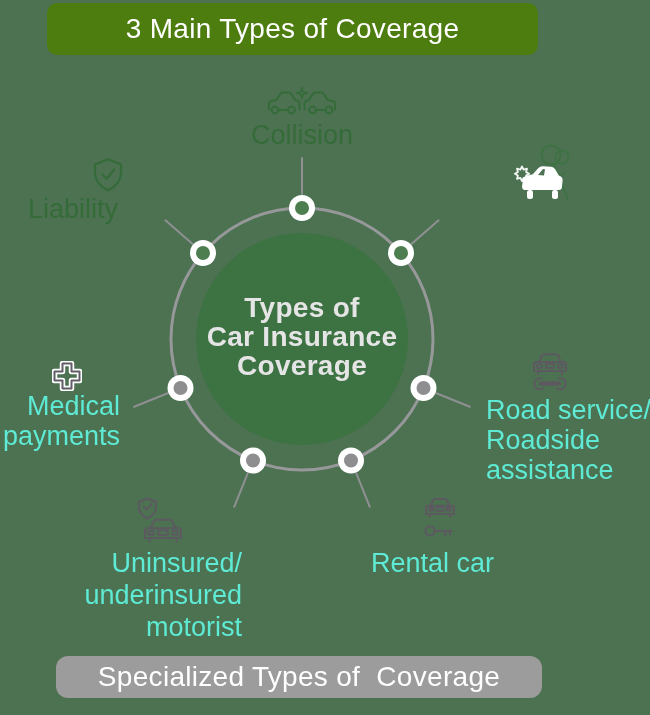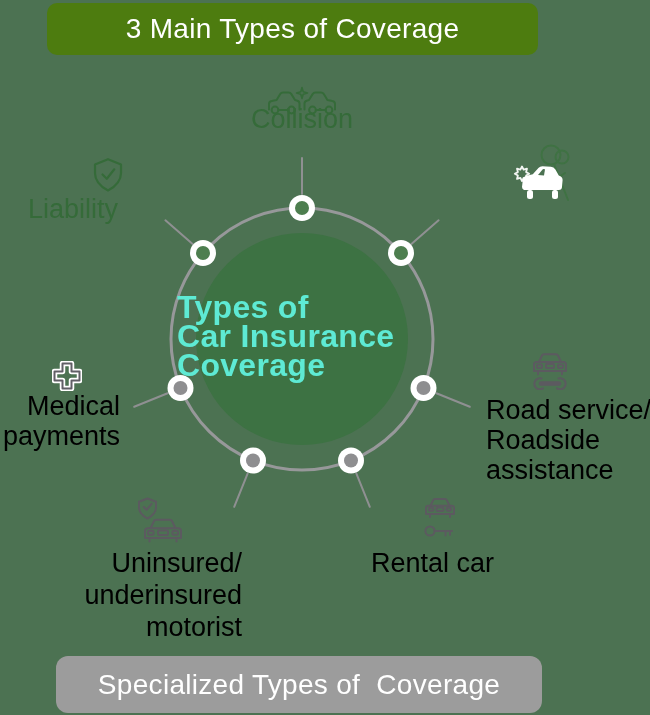--- a/index.html
+++ b/index.html
@@ -16,38 +16,38 @@
     color:#FFFFFF;
     font-size:28px;font-weight:500;
     white-space:pre-wrap;
     letter-spacing:.3px;
   }
   .banner-top{
     left:47px;top:3px;width:491px;height:52px;
     background:#4d7c0f;border-radius:10px;
   }
   .banner-bottom{
-    left:56px;top:656px;width:486px;height:57px;
+    left:56px;top:656px;width:486px;height:42px;
     background:#9C9C9C;border-radius:12px;
   }
   .diagram-svg{position:absolute;left:0;top:0;}
   .center-label{
     position:absolute;left:177px;top:293px;width:250px;
-    color:#5eead4;
-    font-size:32px;line-height:29px;font-weight:700;
+    text-align:center;color:#e5e5e5;
+    font-size:28px;line-height:29px;font-weight:700;
     white-space:pre-line;letter-spacing:.3px;
   }
   .spoke-label{
     position:absolute;
     font-size:27px;line-height:30px;font-weight:400;
     white-space:pre-line;
   }
   .label-main{color:#356B39;}
-  .label-spec{color:#000000;}
-  .lbl-collision{left:202px;top:104px;width:200px;text-align:center;}
+  .label-spec{color:#5eead4;}
+  .lbl-collision{left:202px;top:120px;width:200px;text-align:center;}
   .lbl-liability{left:28px;top:194px;width:160px;text-align:left;}
   .lbl-comprehensive{left:443px;top:198px;width:204px;text-align:center;}
   .lbl-medical{left:0px;top:391px;width:120px;text-align:right;}
   .lbl-road{left:486px;top:395px;width:170px;text-align:left;}
   .lbl-rental{left:371px;top:548px;width:140px;text-align:left;}
   .lbl-uninsured{left:52px;top:547px;width:190px;text-align:right;line-height:32px;}
   .icon{position:absolute;}
 </style>
 </head>
 <body>

